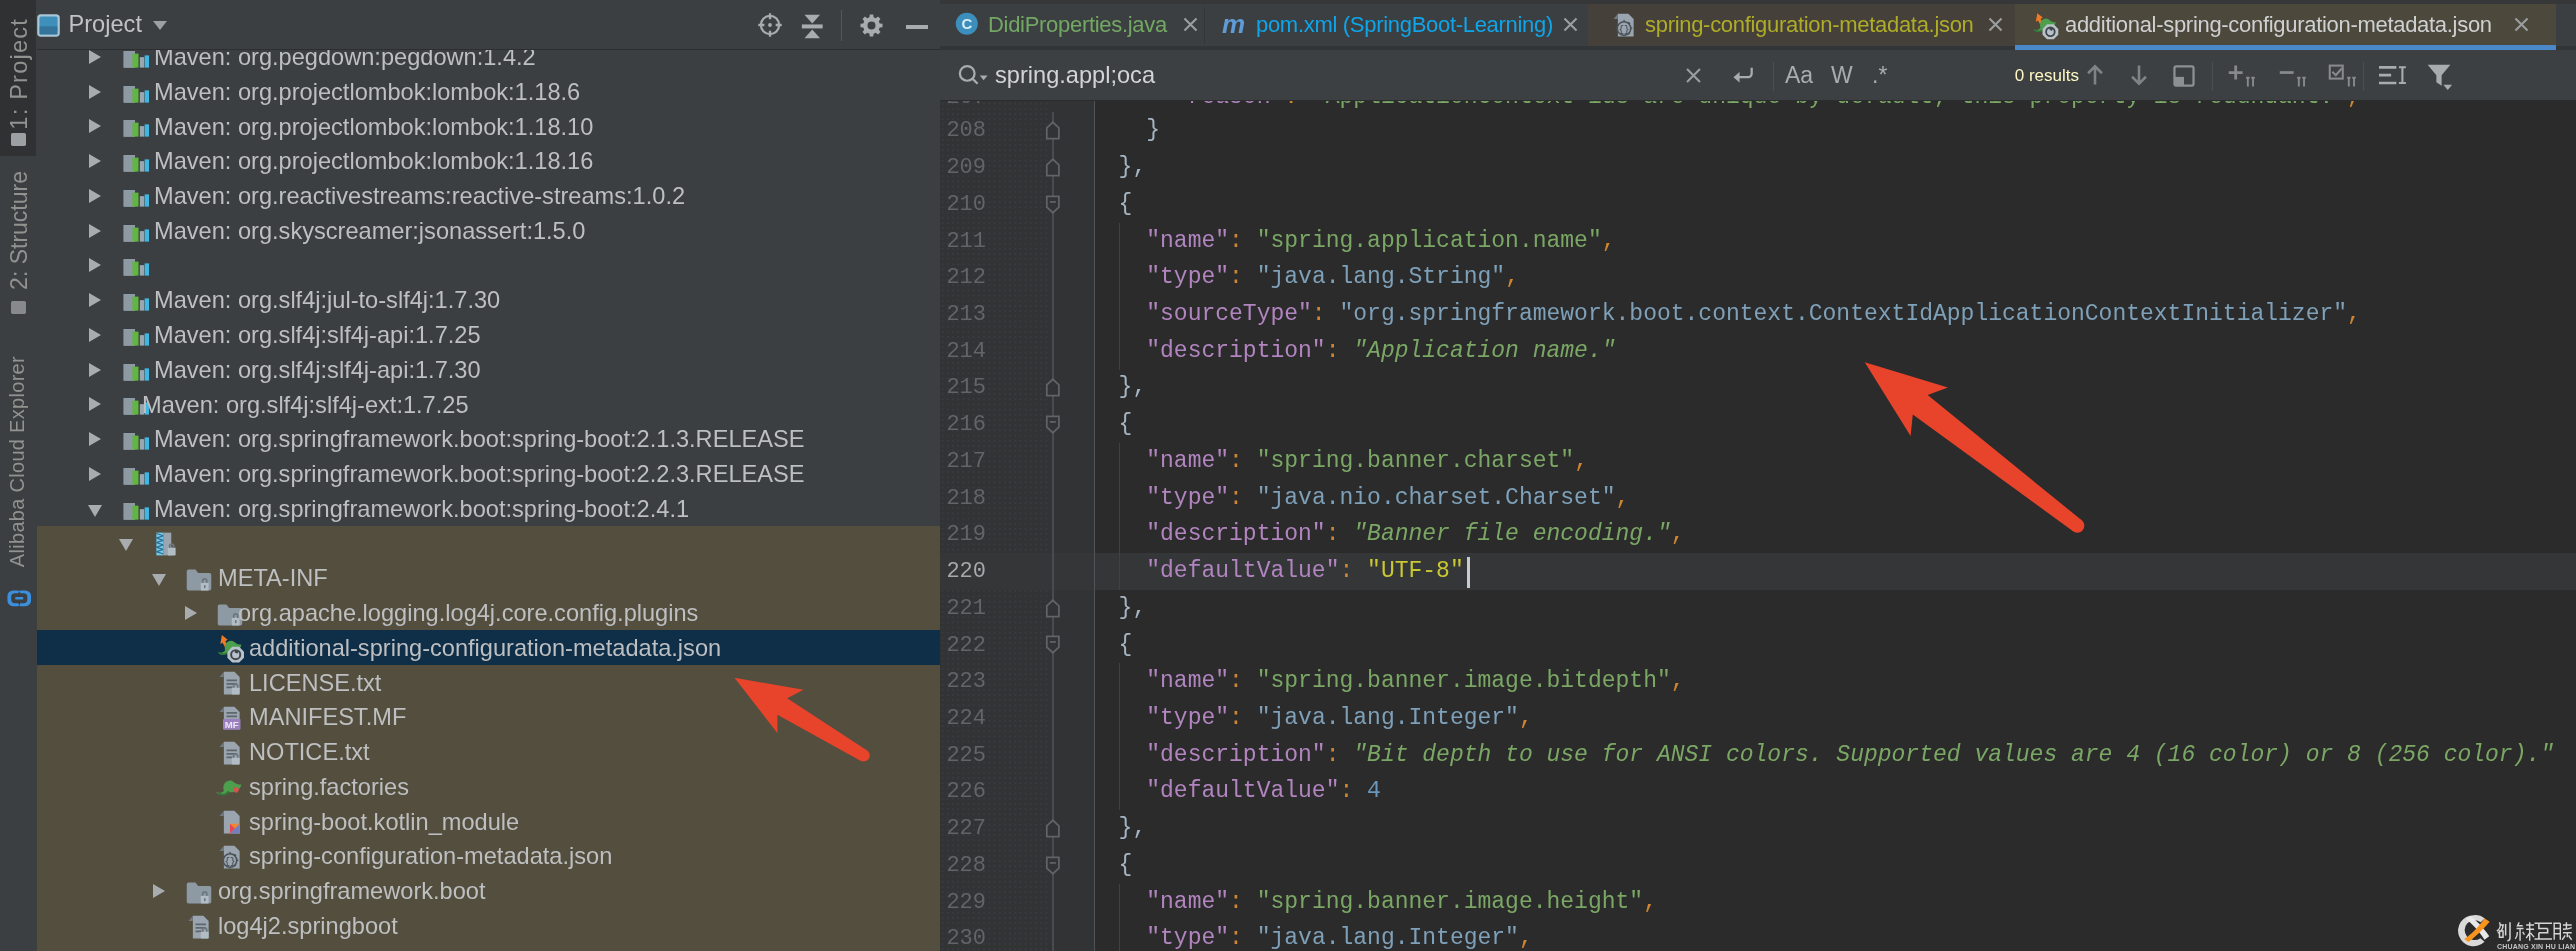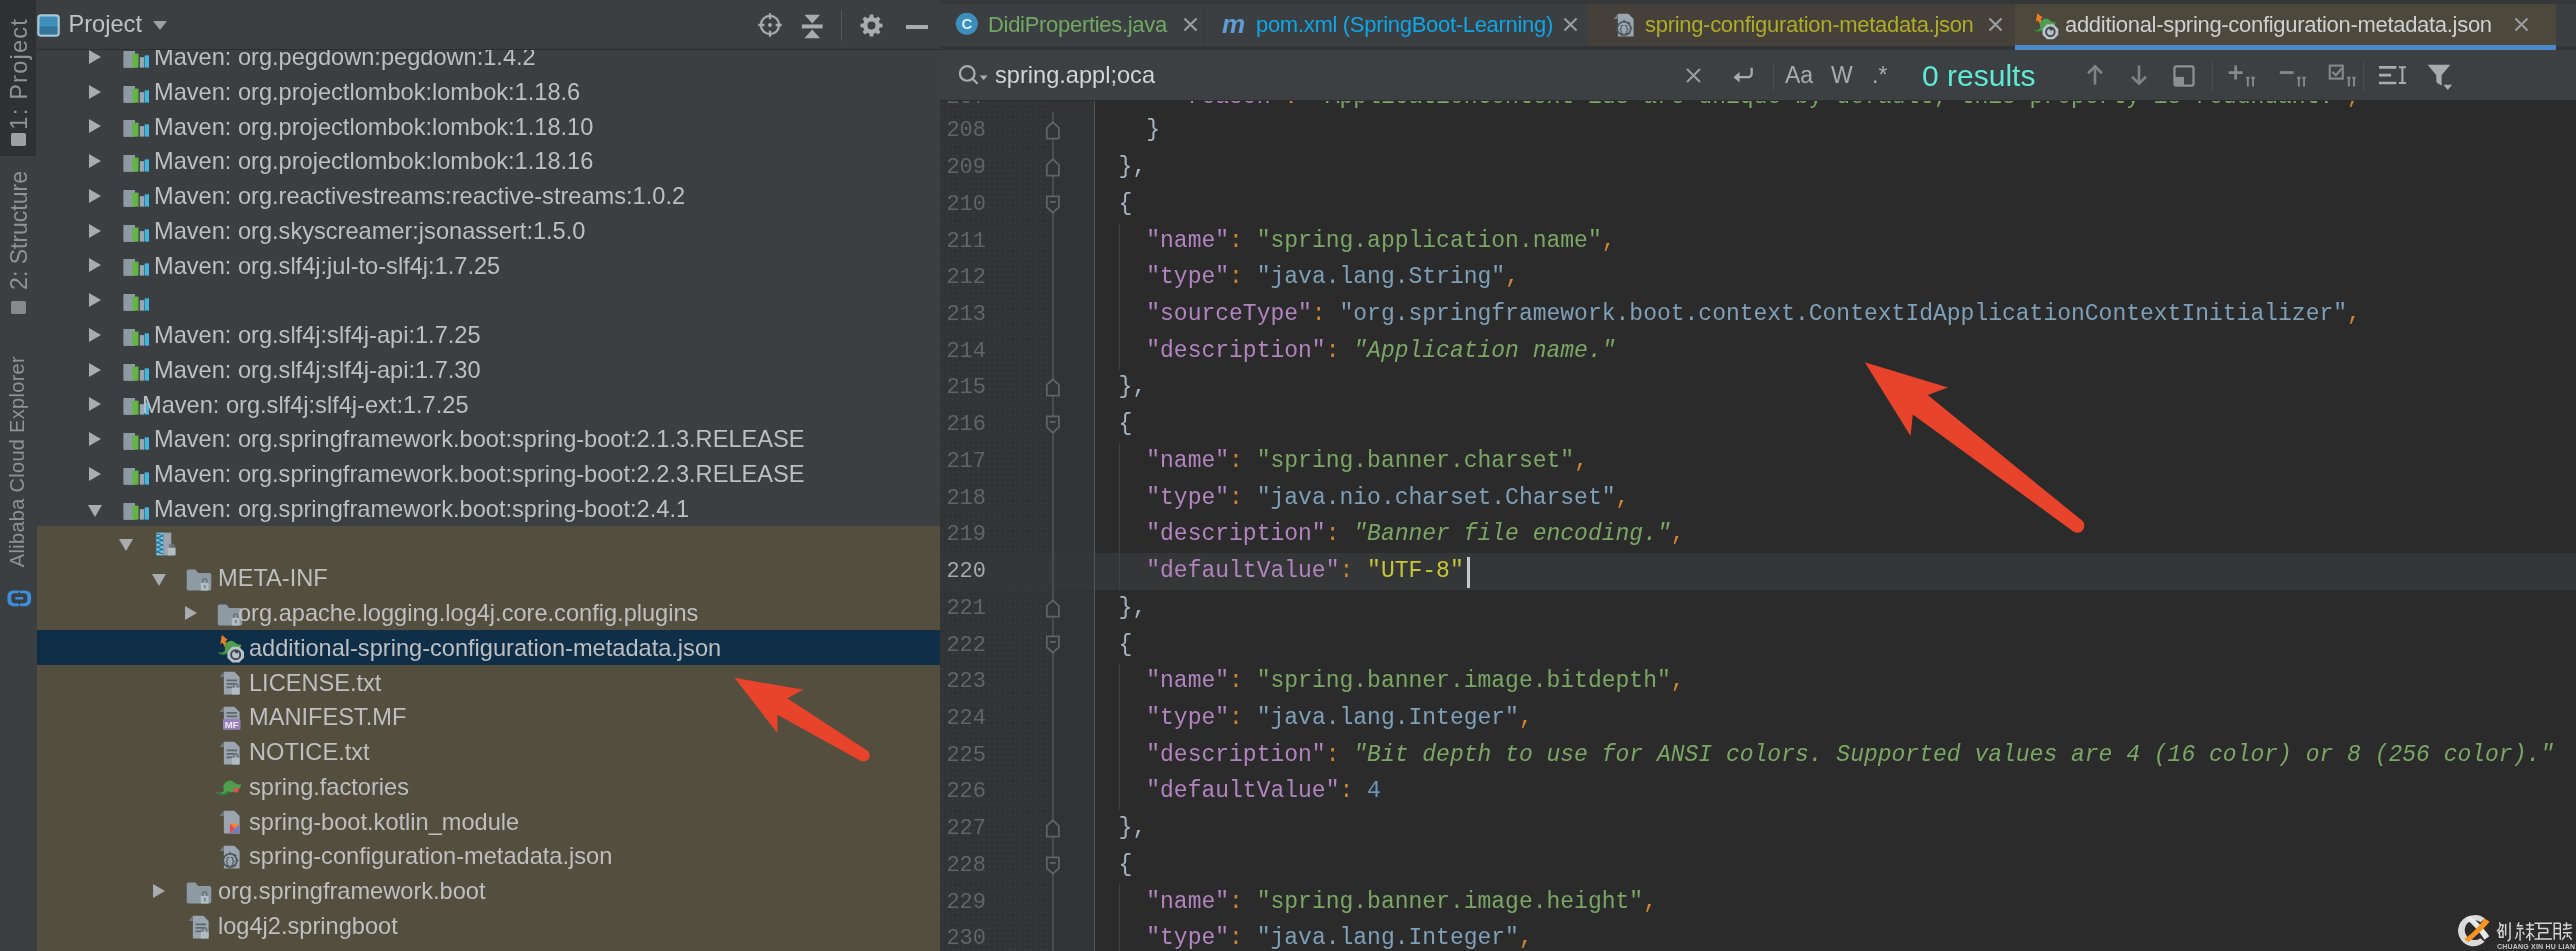--- a/index.html
+++ b/index.html
@@ -141,25 +141,25 @@
 <div class="tx" style="left:117px;top:179px">Maven: org.reactivestreams:reactive-streams:1.0.2</div>
 <div class="tri-r" style="left:52px;top:224px"></div>
 <svg class="ic" style="left:84px;top:218px" viewBox="0 0 32 32">
         <use href="#i-lib"></use>
       </svg>
 <div class="tx" style="left:117px;top:214px">Maven: org.skyscreamer:jsonassert:1.5.0</div>
 <div class="tri-r" style="left:52px;top:258px"></div>
 <svg class="ic" style="left:84px;top:252px" viewBox="0 0 32 32">
         <use href="#i-lib"></use>
       </svg>
-<div class="tx" style="left:117px;top:249px">Maven: org.slf4j:jul-to-slf4j:1.7.25</div>
 <div class="tri-r" style="left:52px;top:293px"></div>
 <svg class="ic" style="left:84px;top:287px" viewBox="0 0 32 32">
         <use href="#i-lib"></use>
       </svg>
+<div class="tx" style="left:117px;top:283px">Maven: org.slf4j:jul-to-slf4j:1.7.30</div>
 <div class="tri-r" style="left:52px;top:328px"></div>
 <svg class="ic" style="left:84px;top:322px" viewBox="0 0 32 32">
         <use href="#i-lib"></use>
       </svg>
 <div class="tx" style="left:117px;top:318px">Maven: org.slf4j:slf4j-api:1.7.25</div>
 <div class="tri-r" style="left:52px;top:363px"></div>
 <svg class="ic" style="left:84px;top:357px" viewBox="0 0 32 32">
         <use href="#i-lib"></use>
       </svg>
 <div class="tx" style="left:117px;top:353px">Maven: org.slf4j:slf4j-api:1.7.30</div>
@@ -311,21 +311,21 @@
         <path d="M3.5 3.5 L18.5 18.5 M18.5 3.5 L3.5 18.5" stroke="#9b9ea0" stroke-width="2.4"></path>
       </svg>
 <svg class="abs" style="left:790px;top:13px" width="26" height="23" viewBox="0 0 30 26">
         <path d="M25 4 v7 a4 4 0 0 1 -4 4 H6" fill="none" stroke="#a9acae" stroke-width="2.6"></path>
         <path d="M11 9 L4 15 l7 6 z" fill="#a9acae"></path>
       </svg>
 <div class="sep" style="left:833px;top:10.5px;height:29px;background:#4c4f51"></div>
 <div class="fbt" style="left:845px;font-size:23px">Aa</div>
 <div class="fbt" style="left:891px;font-size:23px">W</div>
 <div class="fbt" style="left:932px;font-size:23px">.*</div>
-<div class="abs" style="left:982px;top:0;width:157px;height:49px;line-height:49px;font-size:30px;color:#5eead4;text-align:left">0 results</div>
+<div class="abs" style="left:982px;top:0;width:157px;height:49px;line-height:49px;font-size:17px;color:#fef9c3;text-align:right">0 results</div>
 <svg class="abs" style="left:1142px;top:11.4px" width="26" height="26" viewBox="0 0 30 30">
         <path d="M15 26 V6 M7 13 L15 5 l8 8" fill="none" stroke="#808385" stroke-width="3"></path>
       </svg>
 <svg class="abs" style="left:1186px;top:11.4px" width="26" height="26" viewBox="0 0 30 30">
         <path d="M15 4 v20 M7 17 l8 8 8 -8" fill="none" stroke="#808385" stroke-width="3"></path>
       </svg>
 <svg class="abs" style="left:1231px;top:12.2px" width="26" height="26" viewBox="0 0 30 30">
         <rect x="4" y="4" width="22" height="22" rx="2" fill="none" stroke="#8d9092" stroke-width="2.6"></rect>
         <path d="M4 16 h11 v10 h-11 z" fill="#8d9092"></path>
       </svg>

